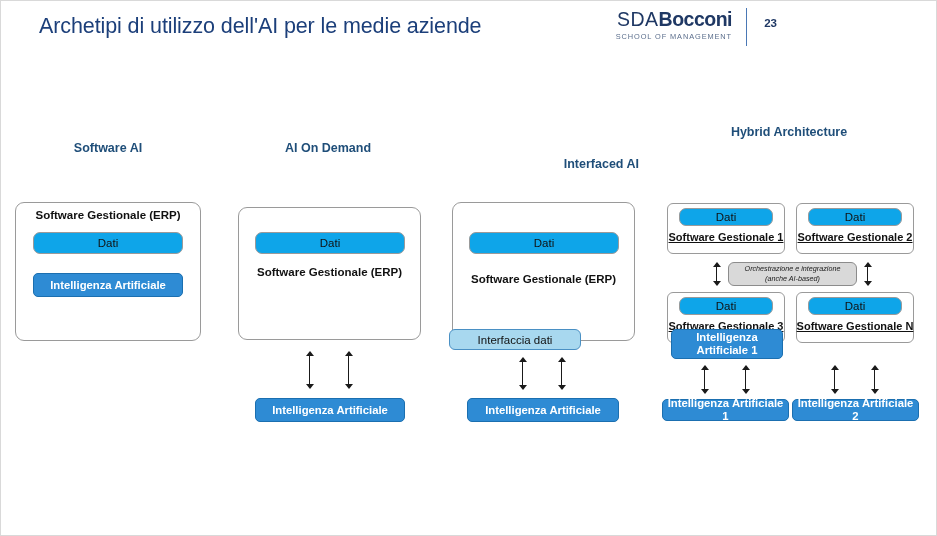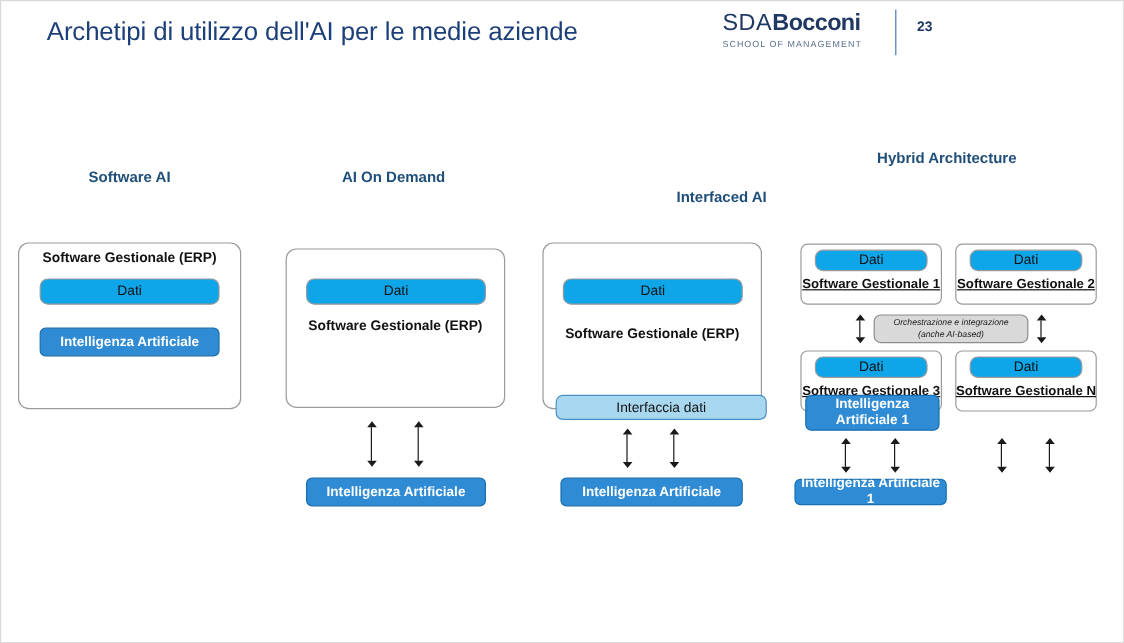--- a/index.html
+++ b/index.html
@@ -40,21 +40,21 @@
     color: #1c3f7a;
     letter-spacing: -0.1px;
     white-space: nowrap;
   }
 
   .logo-block {
     position: absolute;
     right: 62px;
     top: 9px;
     width: 130px;
-    text-align: left;
+    text-align: right;
     line-height: 1;
   }
   .logo-main {
     font-size: 19.5px;
     font-weight: 700;
     color: #1f3864;
     letter-spacing: -0.5px;
     white-space: nowrap;
   }
   .logo-sda {
@@ -253,21 +253,21 @@
     <div class="head-up"></div>
     <div class="shaft"></div>
     <div class="head-down"></div>
   </div>
 
   <div class="ai-box" style="left:254px; top:397px; width:150px; height:24px;">Intelligenza Artificiale</div>
 
   <div class="outer-box" style="left:451px; top:201px; width:183px; height:139px;"></div>
   <div class="dati-box" style="left:468px; top:231px; width:150px; height:22px;">Dati</div>
   <div class="erp-label" style="left:451px; top:272px; width:183px;">Software Gestionale (ERP)</div>
-  <div class="iface-box" style="left:462px; top:328px; width:176px; height:21px;">Interfaccia dati</div>
+  <div class="iface-box" style="left:448px; top:328px; width:132px; height:21px;">Interfaccia dati</div>
 
   <div class="arrow" style="left:517px; top:356px; height:33px;">
     <div class="head-up"></div>
     <div class="shaft"></div>
     <div class="head-down"></div>
   </div>
   <div class="arrow" style="left:556px; top:356px; height:33px;">
     <div class="head-up"></div>
     <div class="shaft"></div>
     <div class="head-down"></div>
@@ -330,14 +330,15 @@
     <div class="shaft"></div>
     <div class="head-down"></div>
   </div>
   <div class="arrow" style="left:869px; top:364px; height:29px;">
     <div class="head-up"></div>
     <div class="shaft"></div>
     <div class="head-down"></div>
   </div>
 
   <div class="ai-box" style="left:661px; top:398px; width:127px; height:22px;">Intelligenza Artificiale 1</div>
+  <div class="ai-box" style="left:791px; top:398px; width:127px; height:22px;">Intelligenza Artificiale 2</div>
 
 </div>
 
 </body></html>

